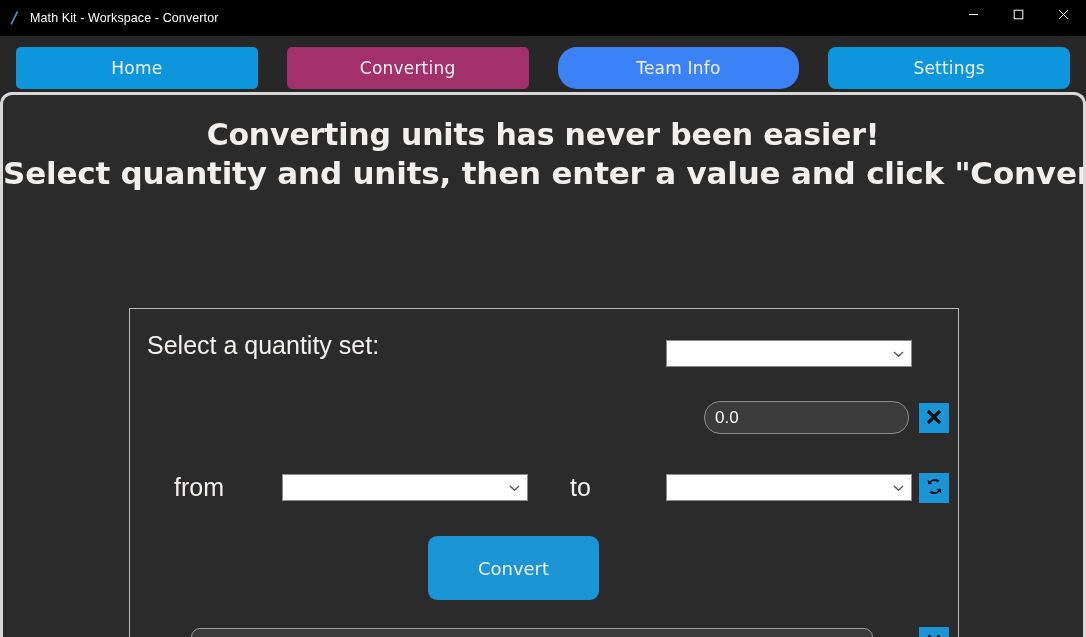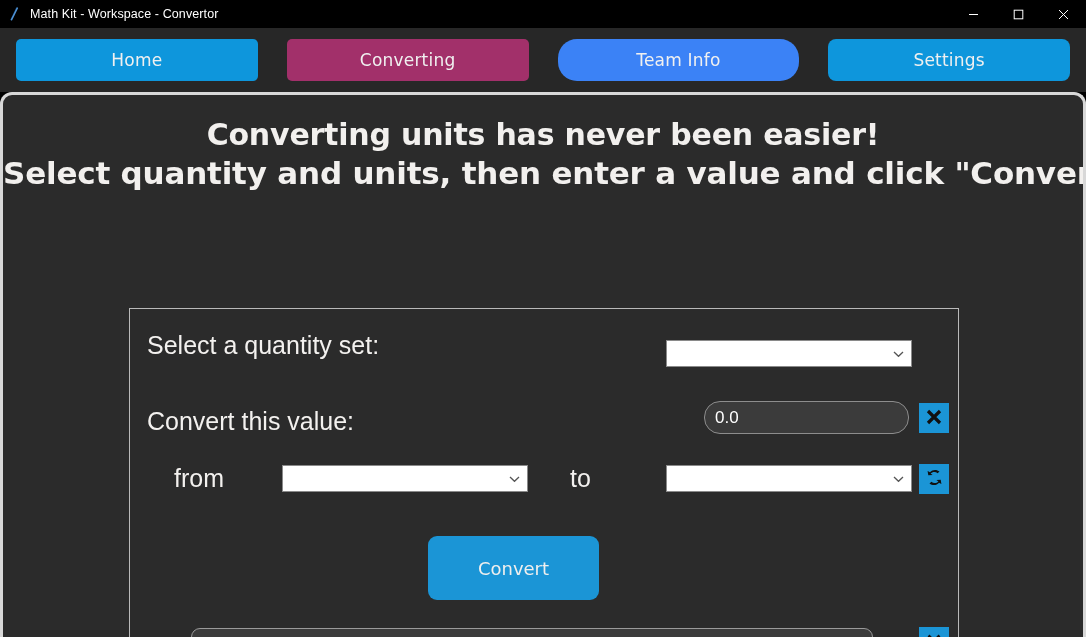--- a/index.html
+++ b/index.html
@@ -6,21 +6,21 @@
   html, body {
     width: 1086px;
     height: 637px;
     overflow: hidden;
     background: #000000;
     font-family: "Liberation Sans", sans-serif;
   }
 
   
   .titlebar {
-    height: 28px;
+    height: 36px;
     width: 100%;
     background: #000000;
     display: flex;
     align-items: center;
     position: relative;
   }
   .app-icon {
     width: 28px;
     height: 28px;
     display: flex;
@@ -198,21 +198,21 @@
     padding: 0;
   }
   .btn-clear-val { left: 772px; top: 2px; }
   .btn-swap      { left: 772px; top: 8px; }
   .btn-clear-res { left: 772px; top: 0px; }
 
   
   .row-fromto {
     position: absolute;
     left: 17px;
-    top: 147px;
+    top: 156px;
     width: 795px;
     height: 46px;
   }
   .row-fromto .lbl-from { position: absolute; left: 27px; top: 8px; }
   .row-fromto .lbl-to   { position: absolute; left: 423px; top: 8px; }
 
   
   .convert-btn {
     position: absolute;
     left: 298px;
@@ -306,21 +306,20 @@
         </select>
         <span class="sel-chev">
           <svg width="11" height="7" viewBox="0 0 11 7">
               <path d="M1 1.5 L5.5 5.8 L10 1.5" stroke="#555" stroke-width="1.3" fill="none"></path>
             </svg>
         </span>
       </span>
     </div>
 
     <div class="row-val">
-      <span class="lbl">Convert this value:</span>
       <input class="val-input" type="text" value="0.0" style="">
       <button class="sq-btn btn-clear-val">
         <span>
           <svg width="20" height="20" viewBox="0 0 20 20">
               <path d="M4 4 L16 16 M16 4 L4 16" stroke="#111" stroke-width="3.2" stroke-linecap="butt"></path>
             </svg>
         </span>
       </button>
     </div>
 

